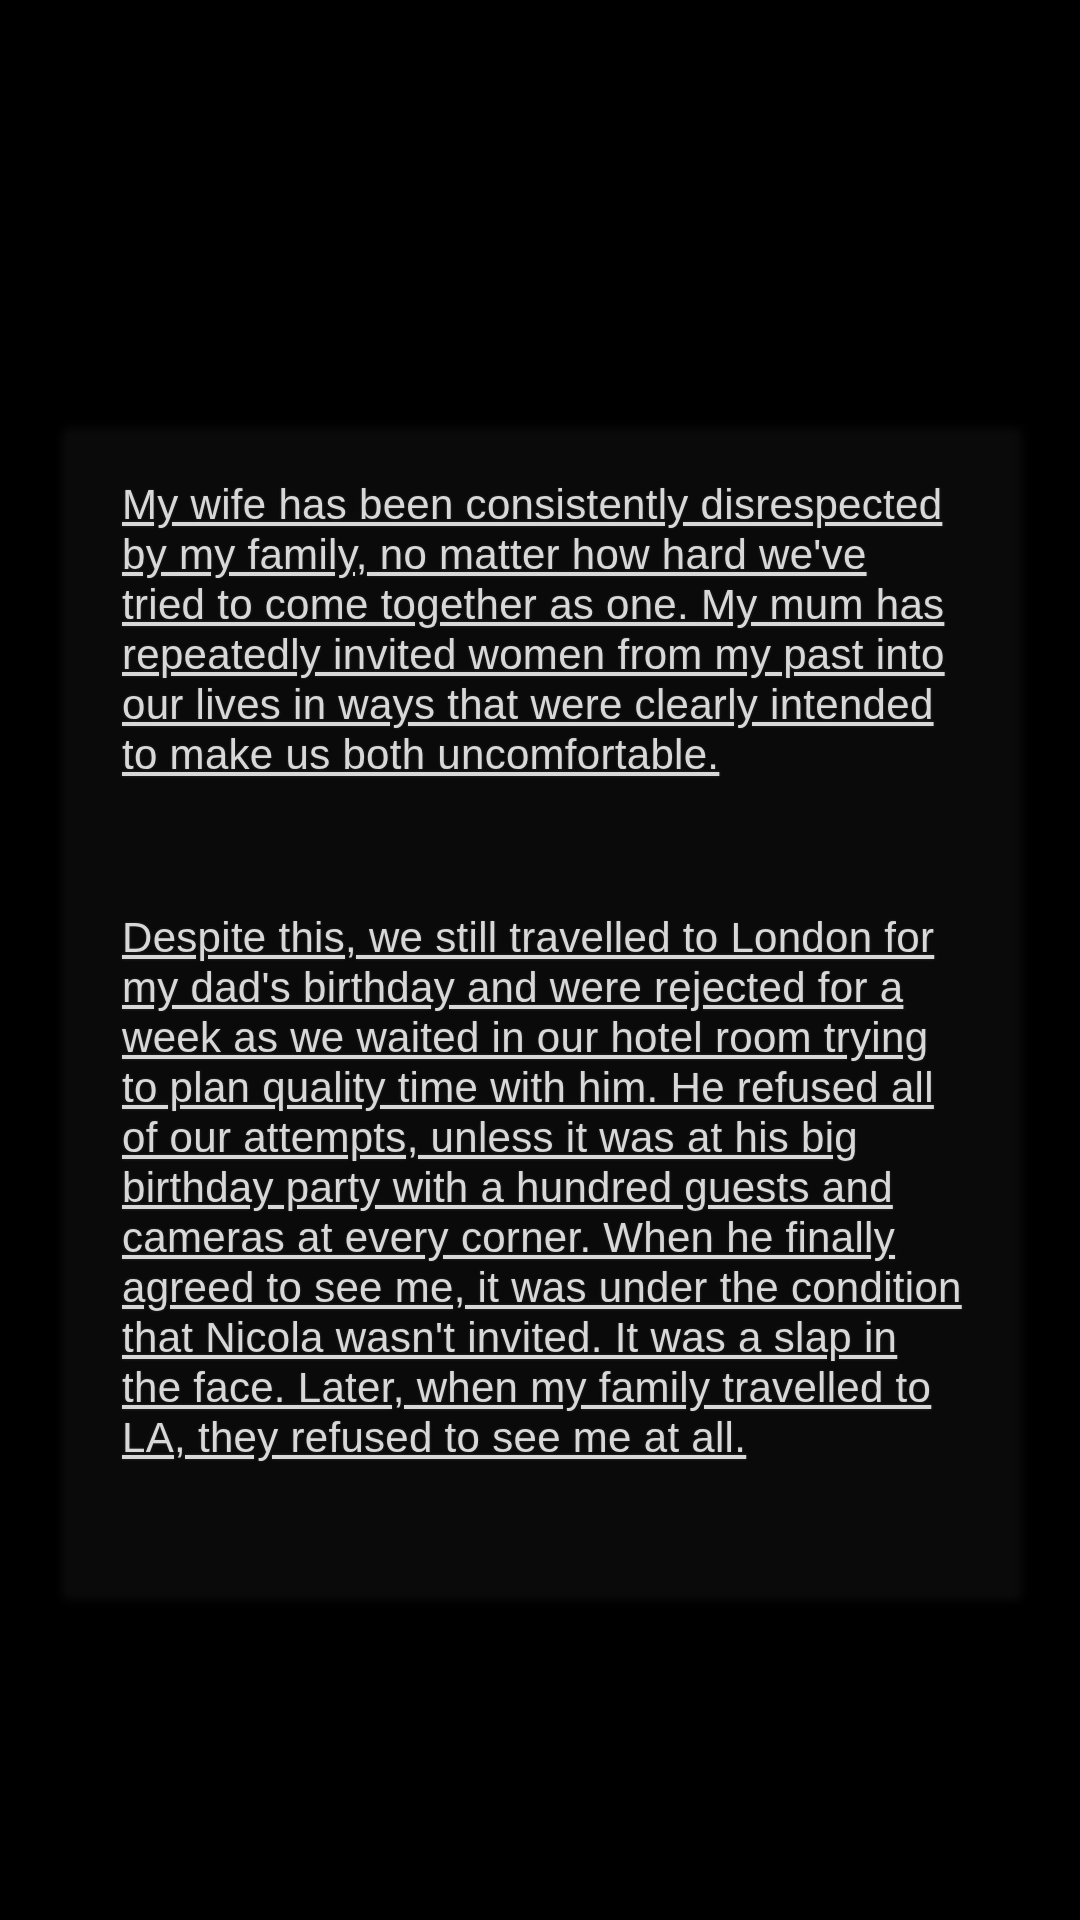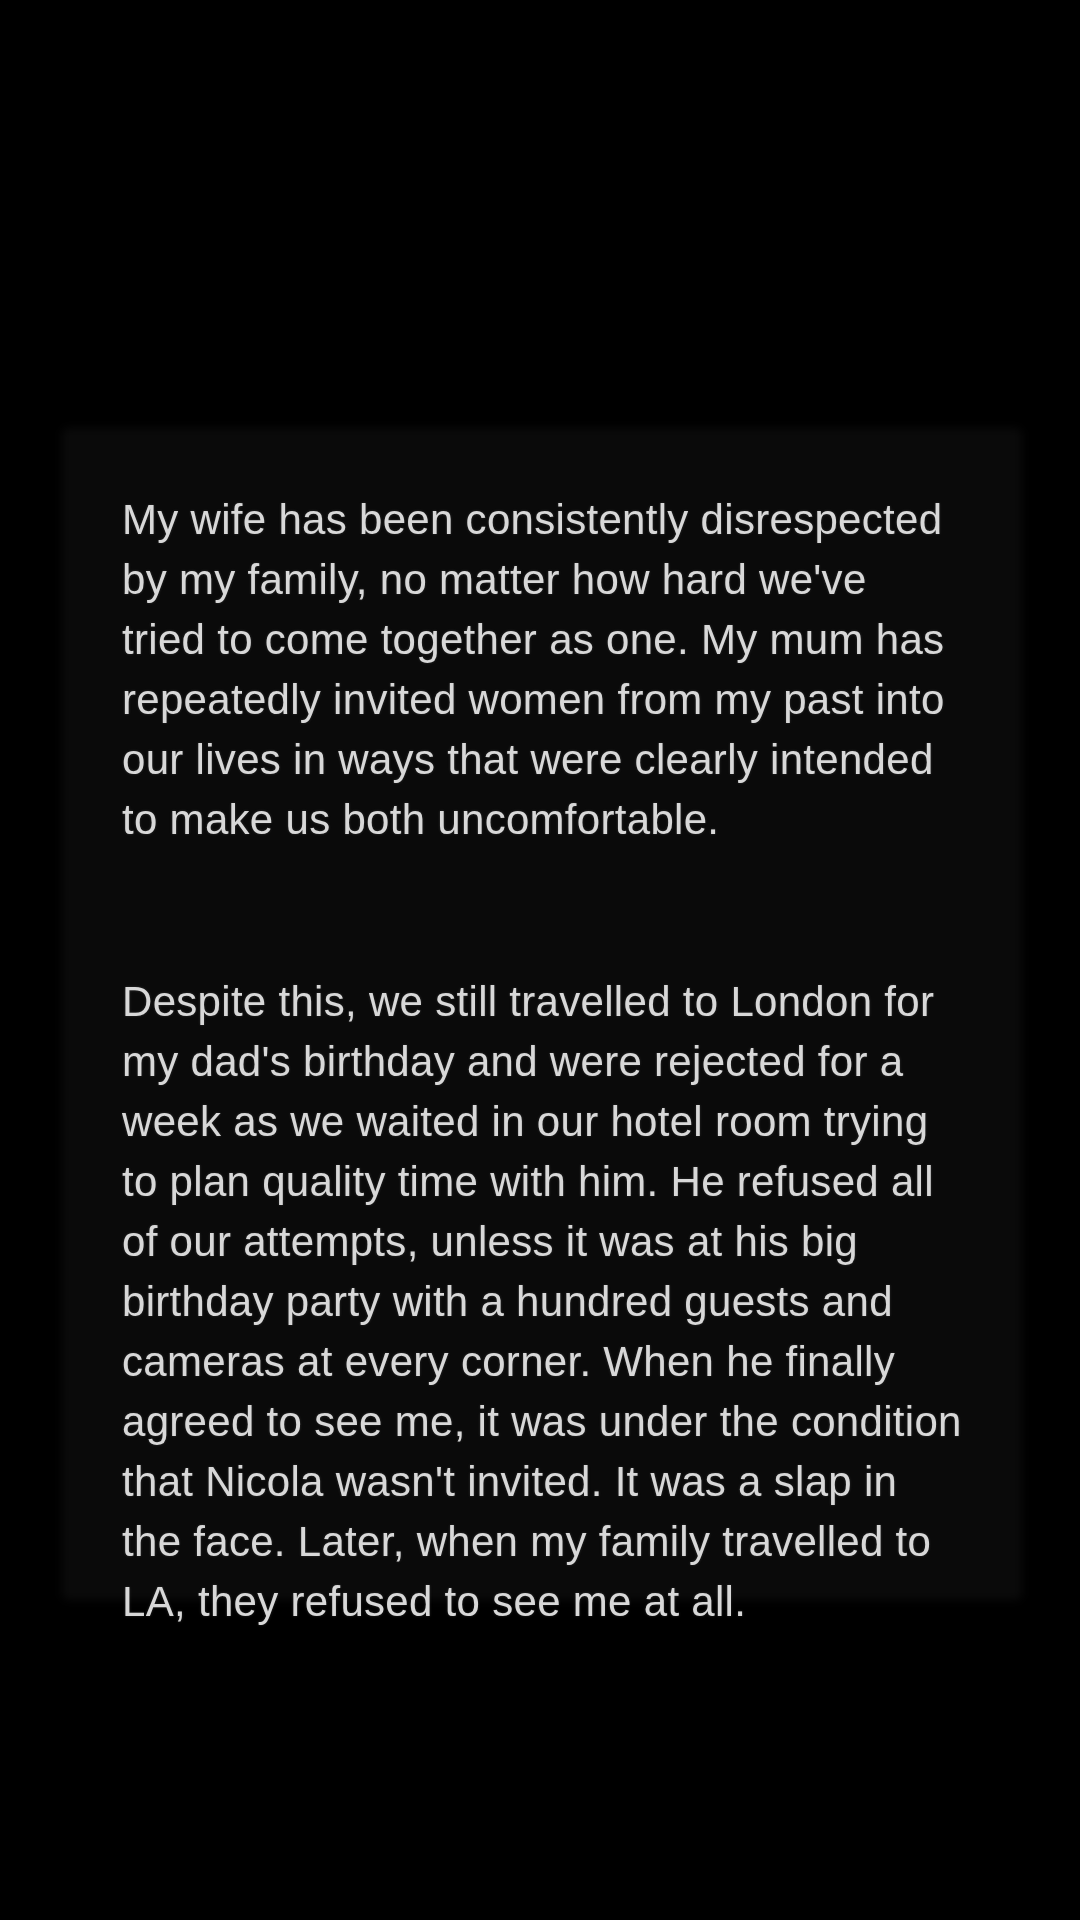--- a/index.html
+++ b/index.html
@@ -26,31 +26,32 @@
     border-radius: 6px;
     filter: blur(4px);
   }
   .story-text {
     position: absolute;
     left: 122px;
     top: 430px;
     width: 920px;
     color: #d8d8d8;
     font-size: 42px;
-    line-height: 60px;
+    line-height: 50px;
     letter-spacing: 0.3px;
     white-space: pre-line;
     text-shadow: 0 0 3px rgba(230, 230, 230, 0.18);
+    text-decoration: underline;
   }
   .story-text p {
     margin: 0;
     padding: 0;
   }
   .story-text p + p {
-    margin-top: 62px;
+    margin-top: 83px;
   }
 </style>
 </head>
 <body>
 
 <div class="story">
   <div class="text-panel"></div>
   <div class="story-text">
     <p>My wife has been consistently disrespected
 by my family, no matter how hard we've

